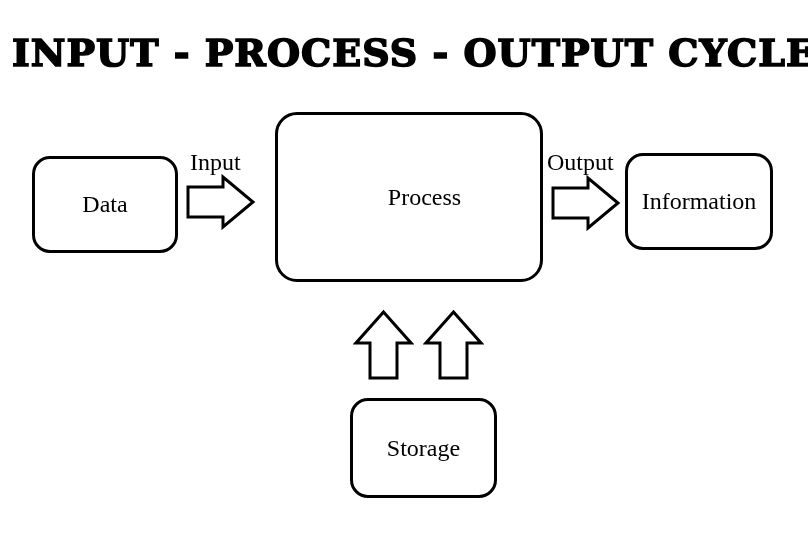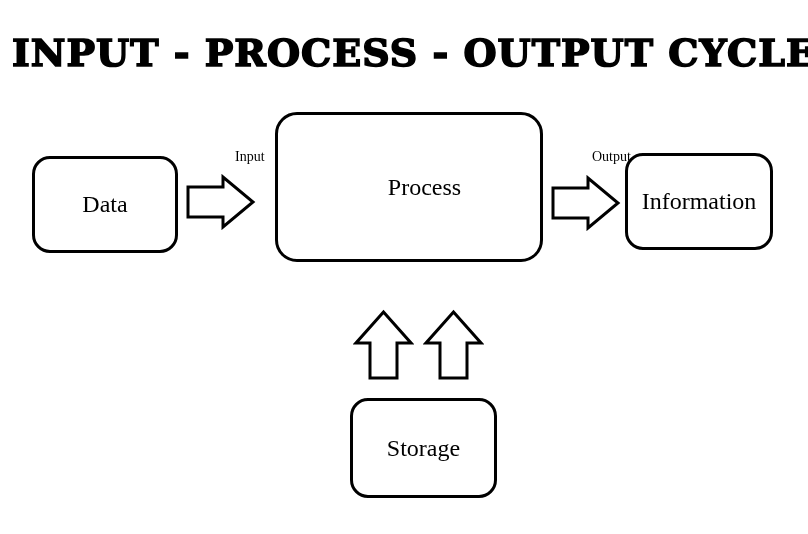--- a/index.html
+++ b/index.html
@@ -35,28 +35,27 @@
     border: 3px solid #000000;
     border-radius: 18px;
     background: #ffffff;
     display: flex;
     align-items: center;
     justify-content: center;
     font-size: 24px;
     box-sizing: border-box;
   }
   .node-data        { left: 32px;  top: 156px; width: 146px; height: 97px; }
-  .node-process     { left: 275px; top: 112px; width: 268px; height: 150px; border-radius: 22px; padding-left: 31px; }
+  .node-process     { left: 275px; top: 112px; width: 268px; height: 170px; border-radius: 22px; padding-left: 31px; }
   .node-information { left: 625px; top: 153px; width: 148px; height: 97px; align-items: center; }
   .node-storage     { left: 350px; top: 398px; width: 147px; height: 100px; justify-content: center; }
   .flow-label {
     position: absolute;
-    font-size: 14px;
+    font-size: 24px;
     white-space: nowrap;
-    margin-left: 45px;
   }
   .label-input  { left: 190px; top: 149px; }
   .label-output { left: 547px; top: 149px; text-align: center; }
   .arrow {
     position: absolute;
     display: block;
   }
   .arrow-input  { left: 185px; top: 174px; }
   .arrow-output { left: 550px; top: 175px; }
   .arrow-up-1   { left: 353px; top: 309px; }

